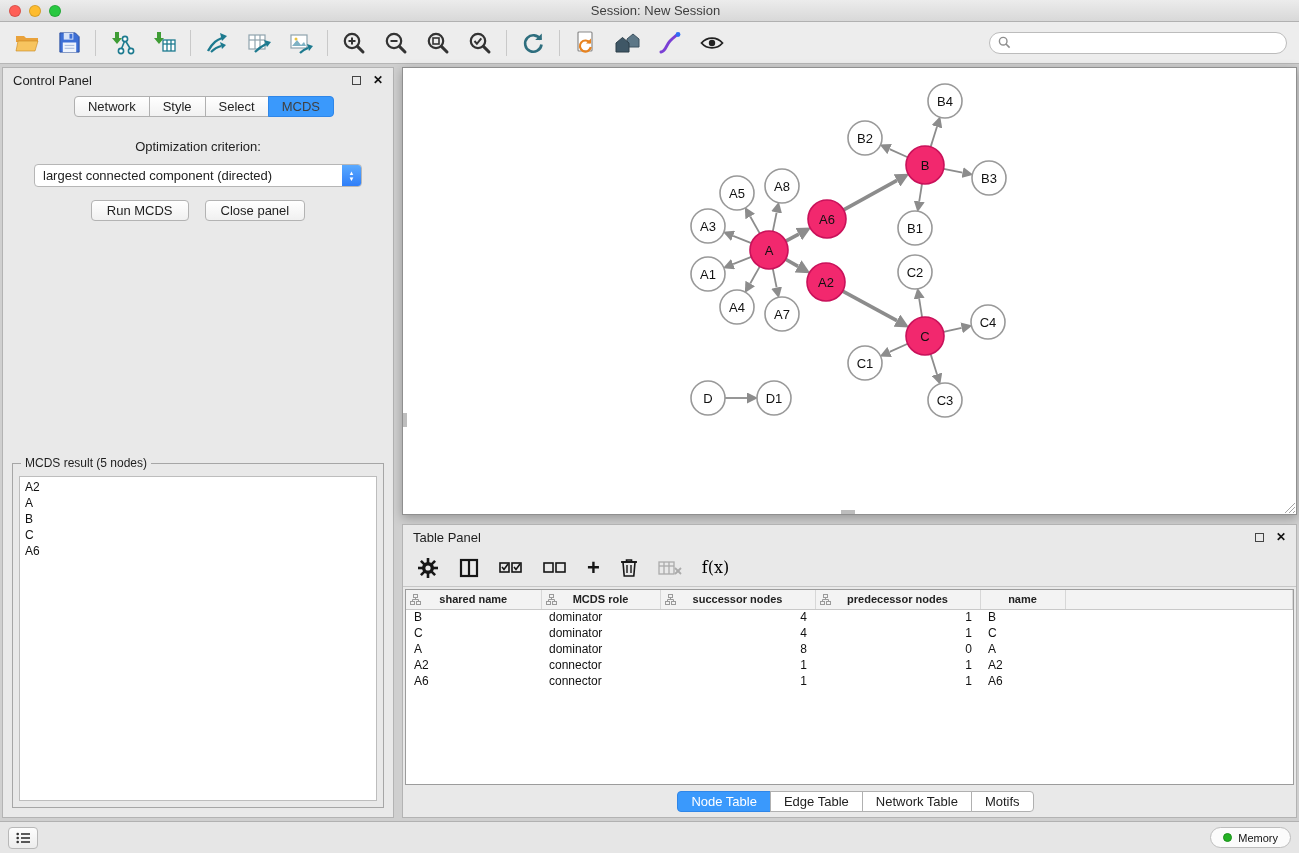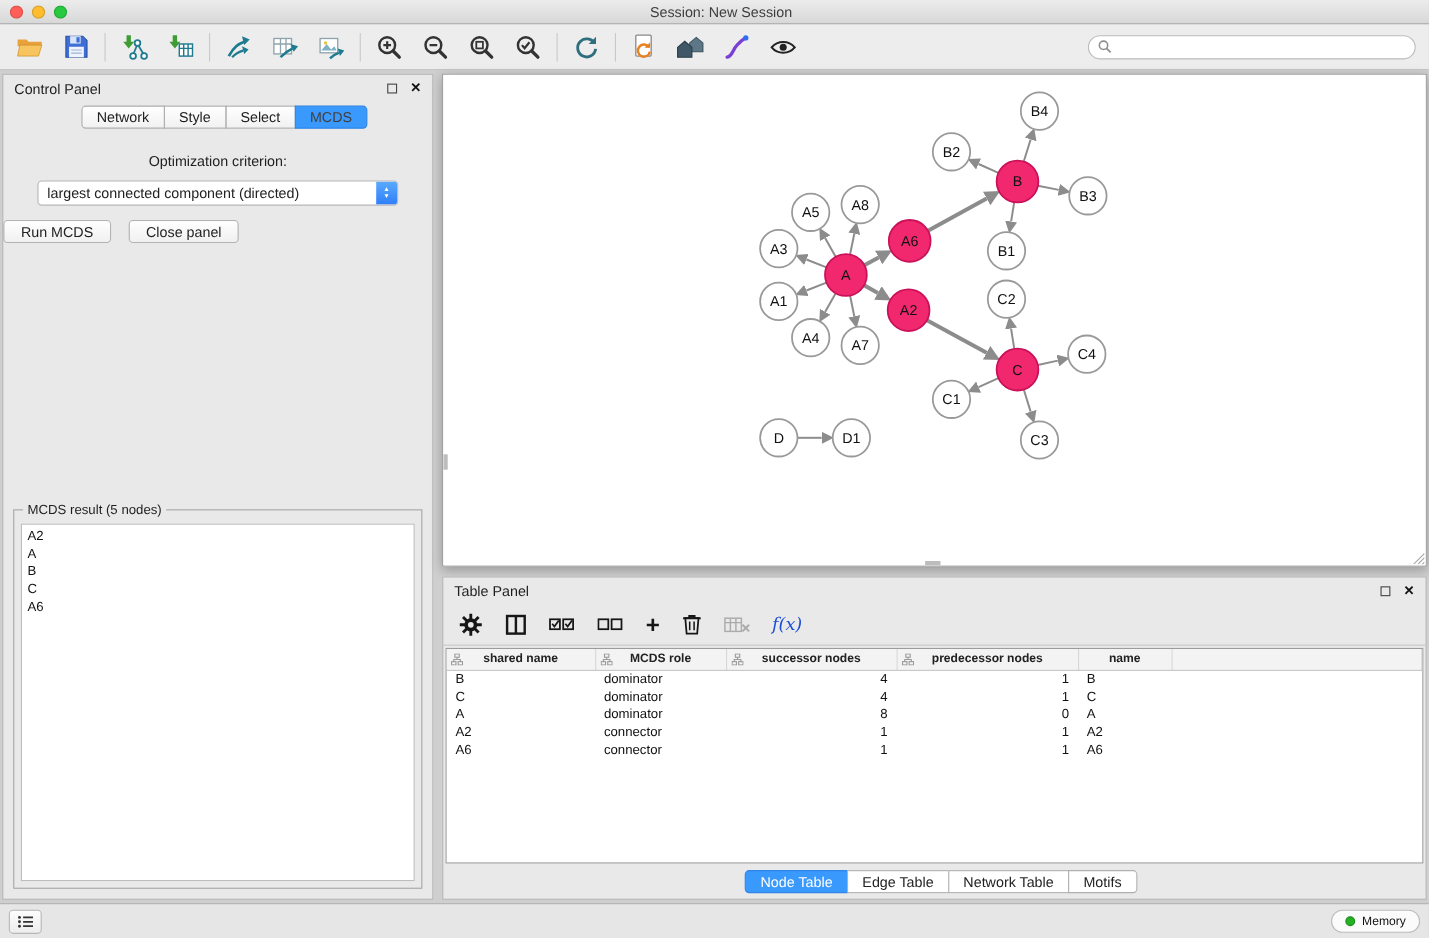--- a/index.html
+++ b/index.html
@@ -34,21 +34,21 @@
   .control-panel{width:392px;display:flex;flex-direction:column}
   .cp-tabs{display:flex;justify-content:center;margin-top:4px}
   .seg{height:21px;padding:0 13px;display:flex;align-items:center;background:linear-gradient(#ffffff,#f1f1f1);border:1px solid #b0b0b0;margin-left:-1px;font-size:13px;color:#222}
   .seg:first-child{border-radius:4px 0 0 4px;margin-left:12px}
   .seg:last-child{border-radius:0 4px 4px 0}
   .seg.sel{background:#3a99fc;border-color:#2f86e8;color:#404040}
   .opt-label{text-align:center;margin-top:22px;font-size:13px}
   .dropdown{width:328px;height:23px;margin:10px auto 0;background:#fff;border:1px solid #b6b6b6;border-radius:4px;display:flex;align-items:center;overflow:hidden}
   .dd-val{flex:1;padding:0 8px;font-size:13px;white-space:nowrap}
   .dd-cap{width:19px;height:100%;background:linear-gradient(#5aaaff,#2f7ef8);display:flex;flex-direction:column;align-items:center;justify-content:center;color:#fff;font-size:6px;line-height:6px}
-  .btn-row{display:flex;gap:16px;margin-top:13px}
+  .btn-row{display:flex;justify-content:center;gap:16px;margin-top:13px}
   .pbtn{height:21px;padding:0 15px;background:linear-gradient(#ffffff,#f0f0f0);border:1px solid #b3b3b3;border-radius:4px;font-size:13px;display:flex;align-items:center}
   .cp-spacer{flex:1}
   .groupbox{position:relative;border:1px solid #a6a6a6;margin:0 9px 9px 9px;height:345px;padding:12px 6px 6px 6px}
   .groupbox legend,.gb-title{position:absolute;top:-8px;left:8px;background:#e9e9e9;padding:0 4px;font-size:12px;color:#1e1e1e}
   .result-list{background:#fff;border:1px solid #bdbdbd;height:100%;overflow:hidden;padding:2px 5px}
   .result-item{font-size:12px;line-height:16px;color:#111}
 
   
   .right-col{flex:1;display:flex;flex-direction:column;gap:9px}
 
@@ -58,21 +58,21 @@
   .net-canvas{flex:1;position:relative;background:#fff;overflow:hidden}
   .scrollhint-v{position:absolute;left:0;top:345px;width:4px;height:14px;background:#bdbdbd}
   .scrollhint-h{position:absolute;left:438px;bottom:0;width:14px;height:4px;background:#bdbdbd}
   .resize-grip{position:absolute;right:1px;bottom:1px}
 
   
   .table-panel{flex:1;display:flex;flex-direction:column}
   .tp-toolbar{height:38px;display:flex;align-items:center;gap:20px;padding:0 14px;border-bottom:1px solid #c6c6c6}
   .tico{display:flex;align-items:center;justify-content:center;height:24px}
   .plus-glyph{font-size:22px;font-weight:bold;color:#161616;line-height:20px}
-  .fx{font-family:"DejaVu Serif",serif;font-style:italic;font-size:16px;color:#1d4ed8}
+  .fx{font-family:"DejaVu Serif",serif;font-size:16px;color:#000000}
   .tbl-wrap{flex:1;margin:2px 2px 0 2px;background:#fff;border:1px solid #9c9c9c;overflow:hidden}
   table.nodetable{border-collapse:collapse;table-layout:fixed;width:100%;font-size:12px}
   table.nodetable th{height:19px;background:#f3f3f3;border-bottom:1px solid #c9c9c9;border-right:1px solid #d7d7d7;font-weight:normal;font-size:11px;color:#222;padding:0 4px}
   table.nodetable th .hwrap{display:flex;align-items:flex-end}
   .hlabel{flex:1;text-align:center;font-weight:bold;font-size:11px}
   .hicon{width:12px;display:flex}
   .hghost{width:12px}
   table.nodetable td{height:16px;padding:0 8px;color:#111;white-space:nowrap}
   td.coln{text-align:right;padding-right:16px}
   .col0{width:135px}.col1{width:119px}.col2{width:155px}.col3{width:165px}.col4{width:85px}

